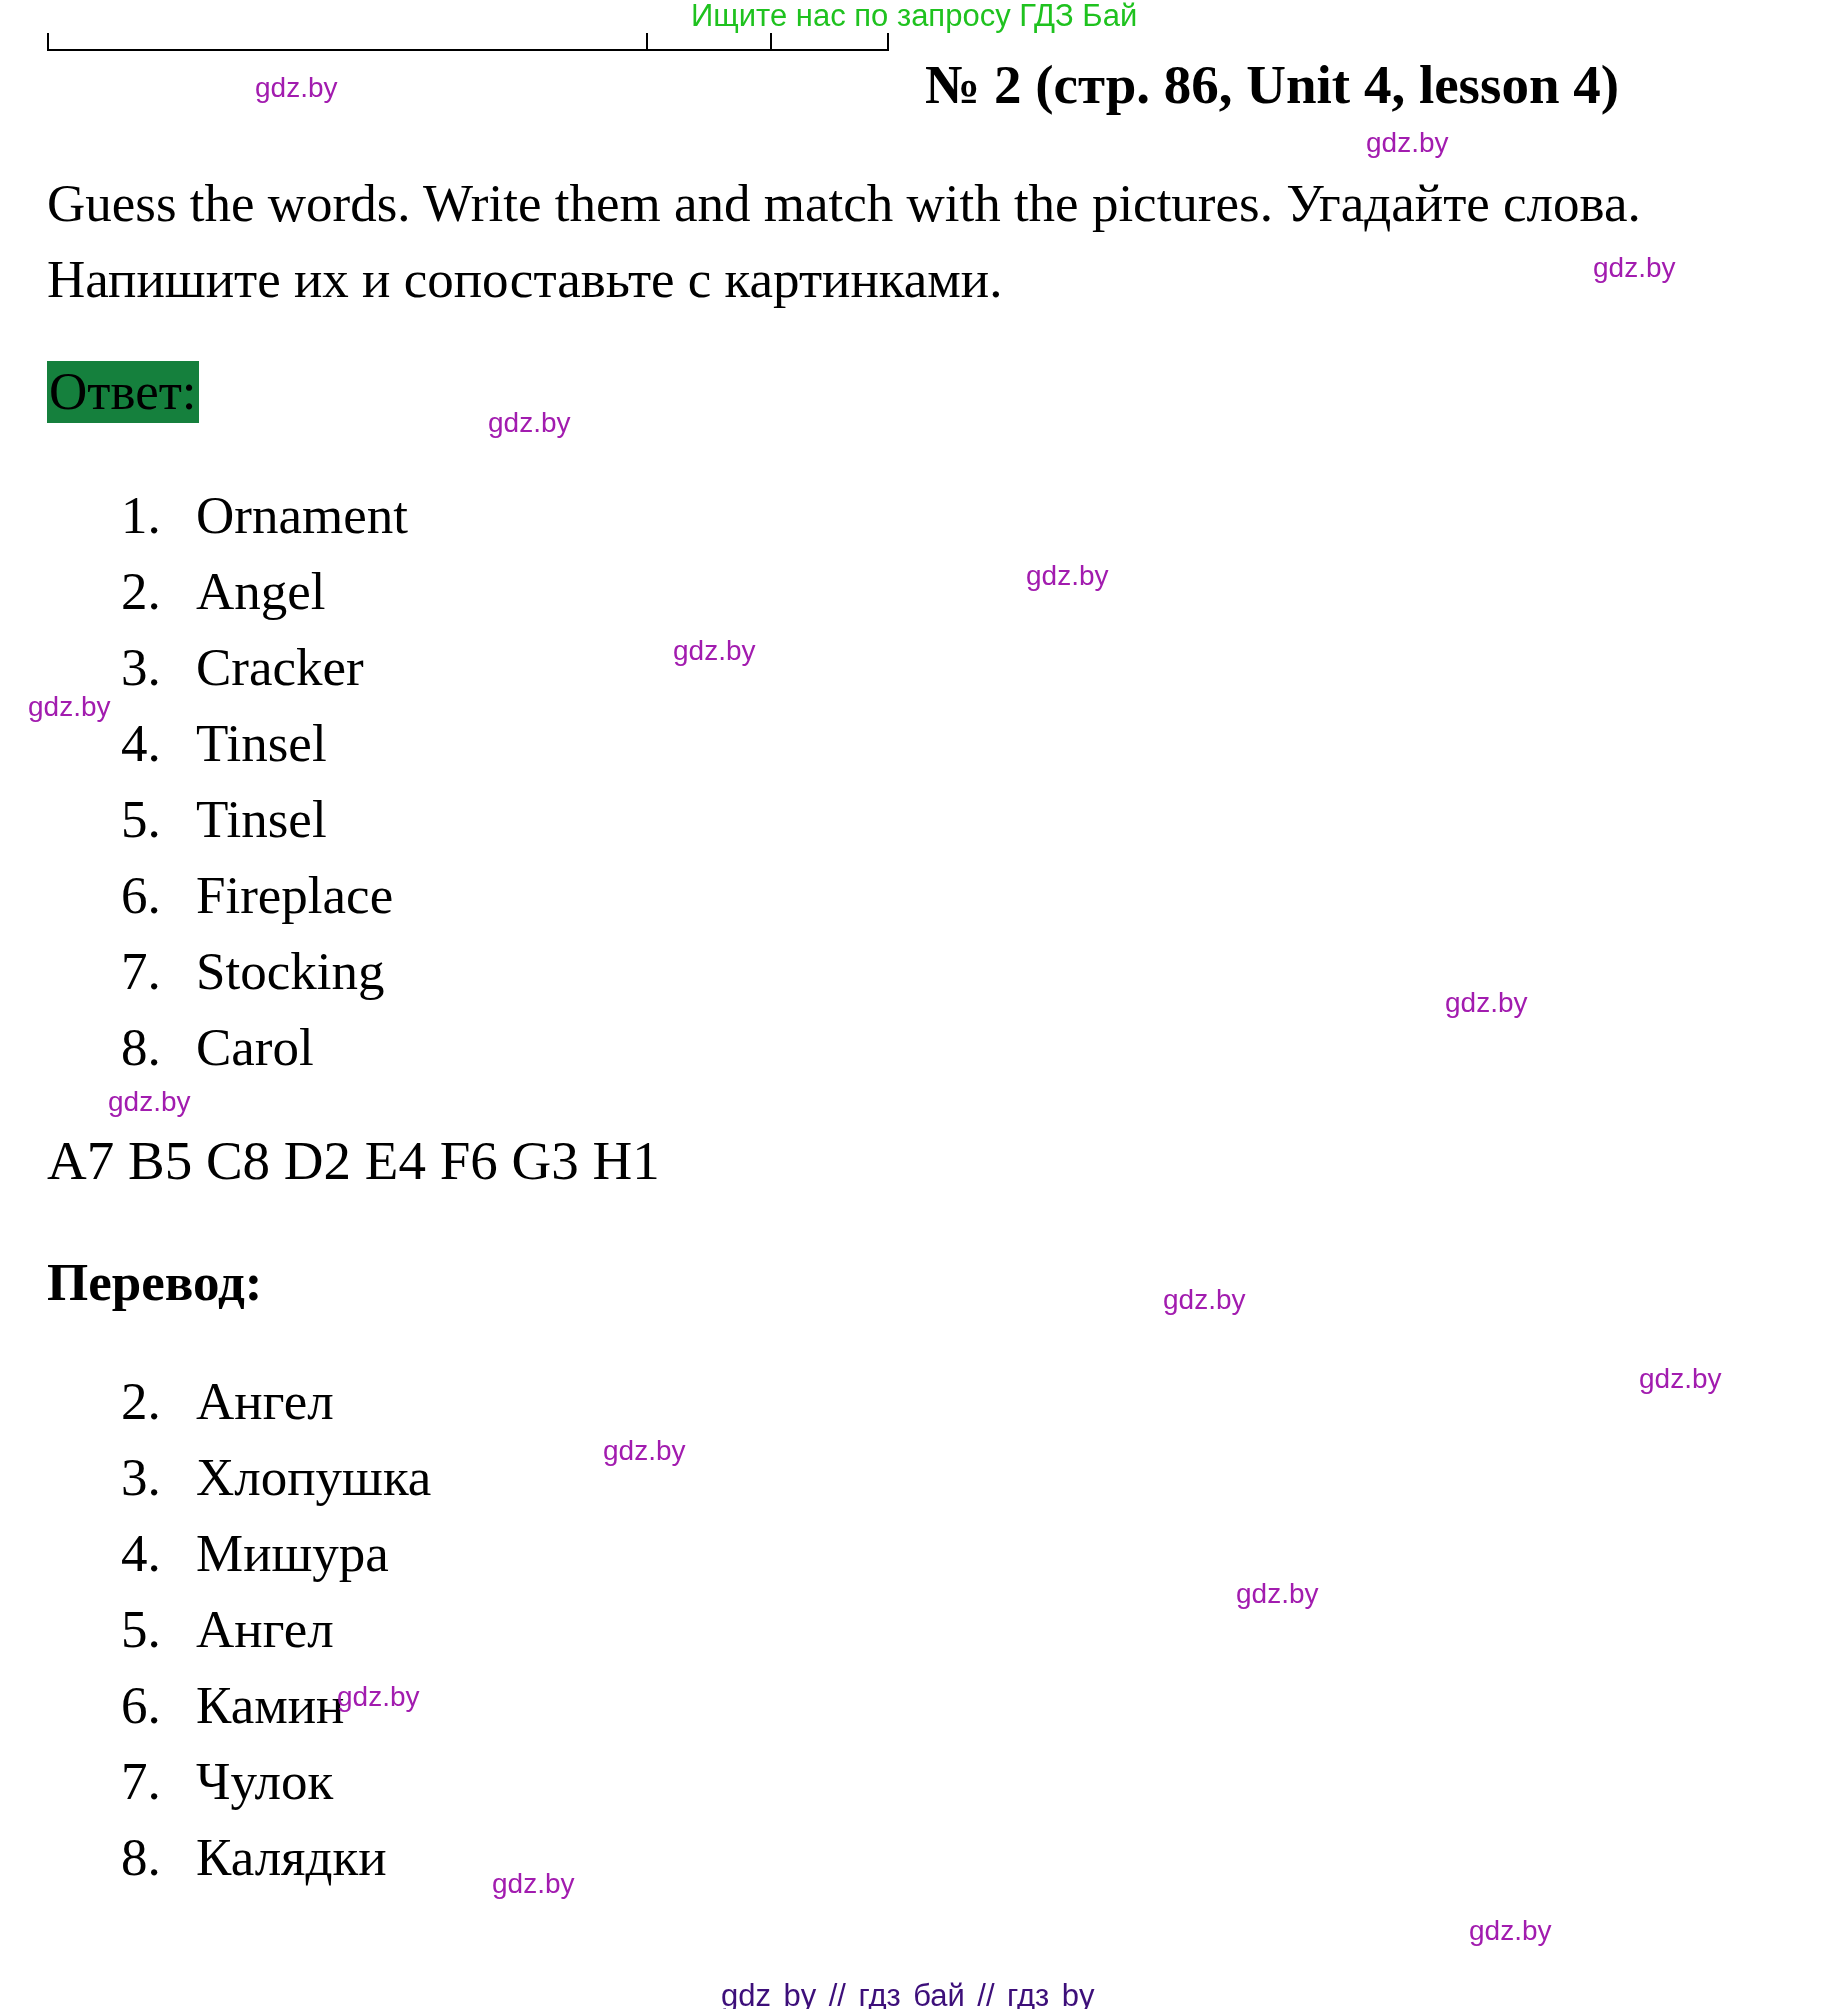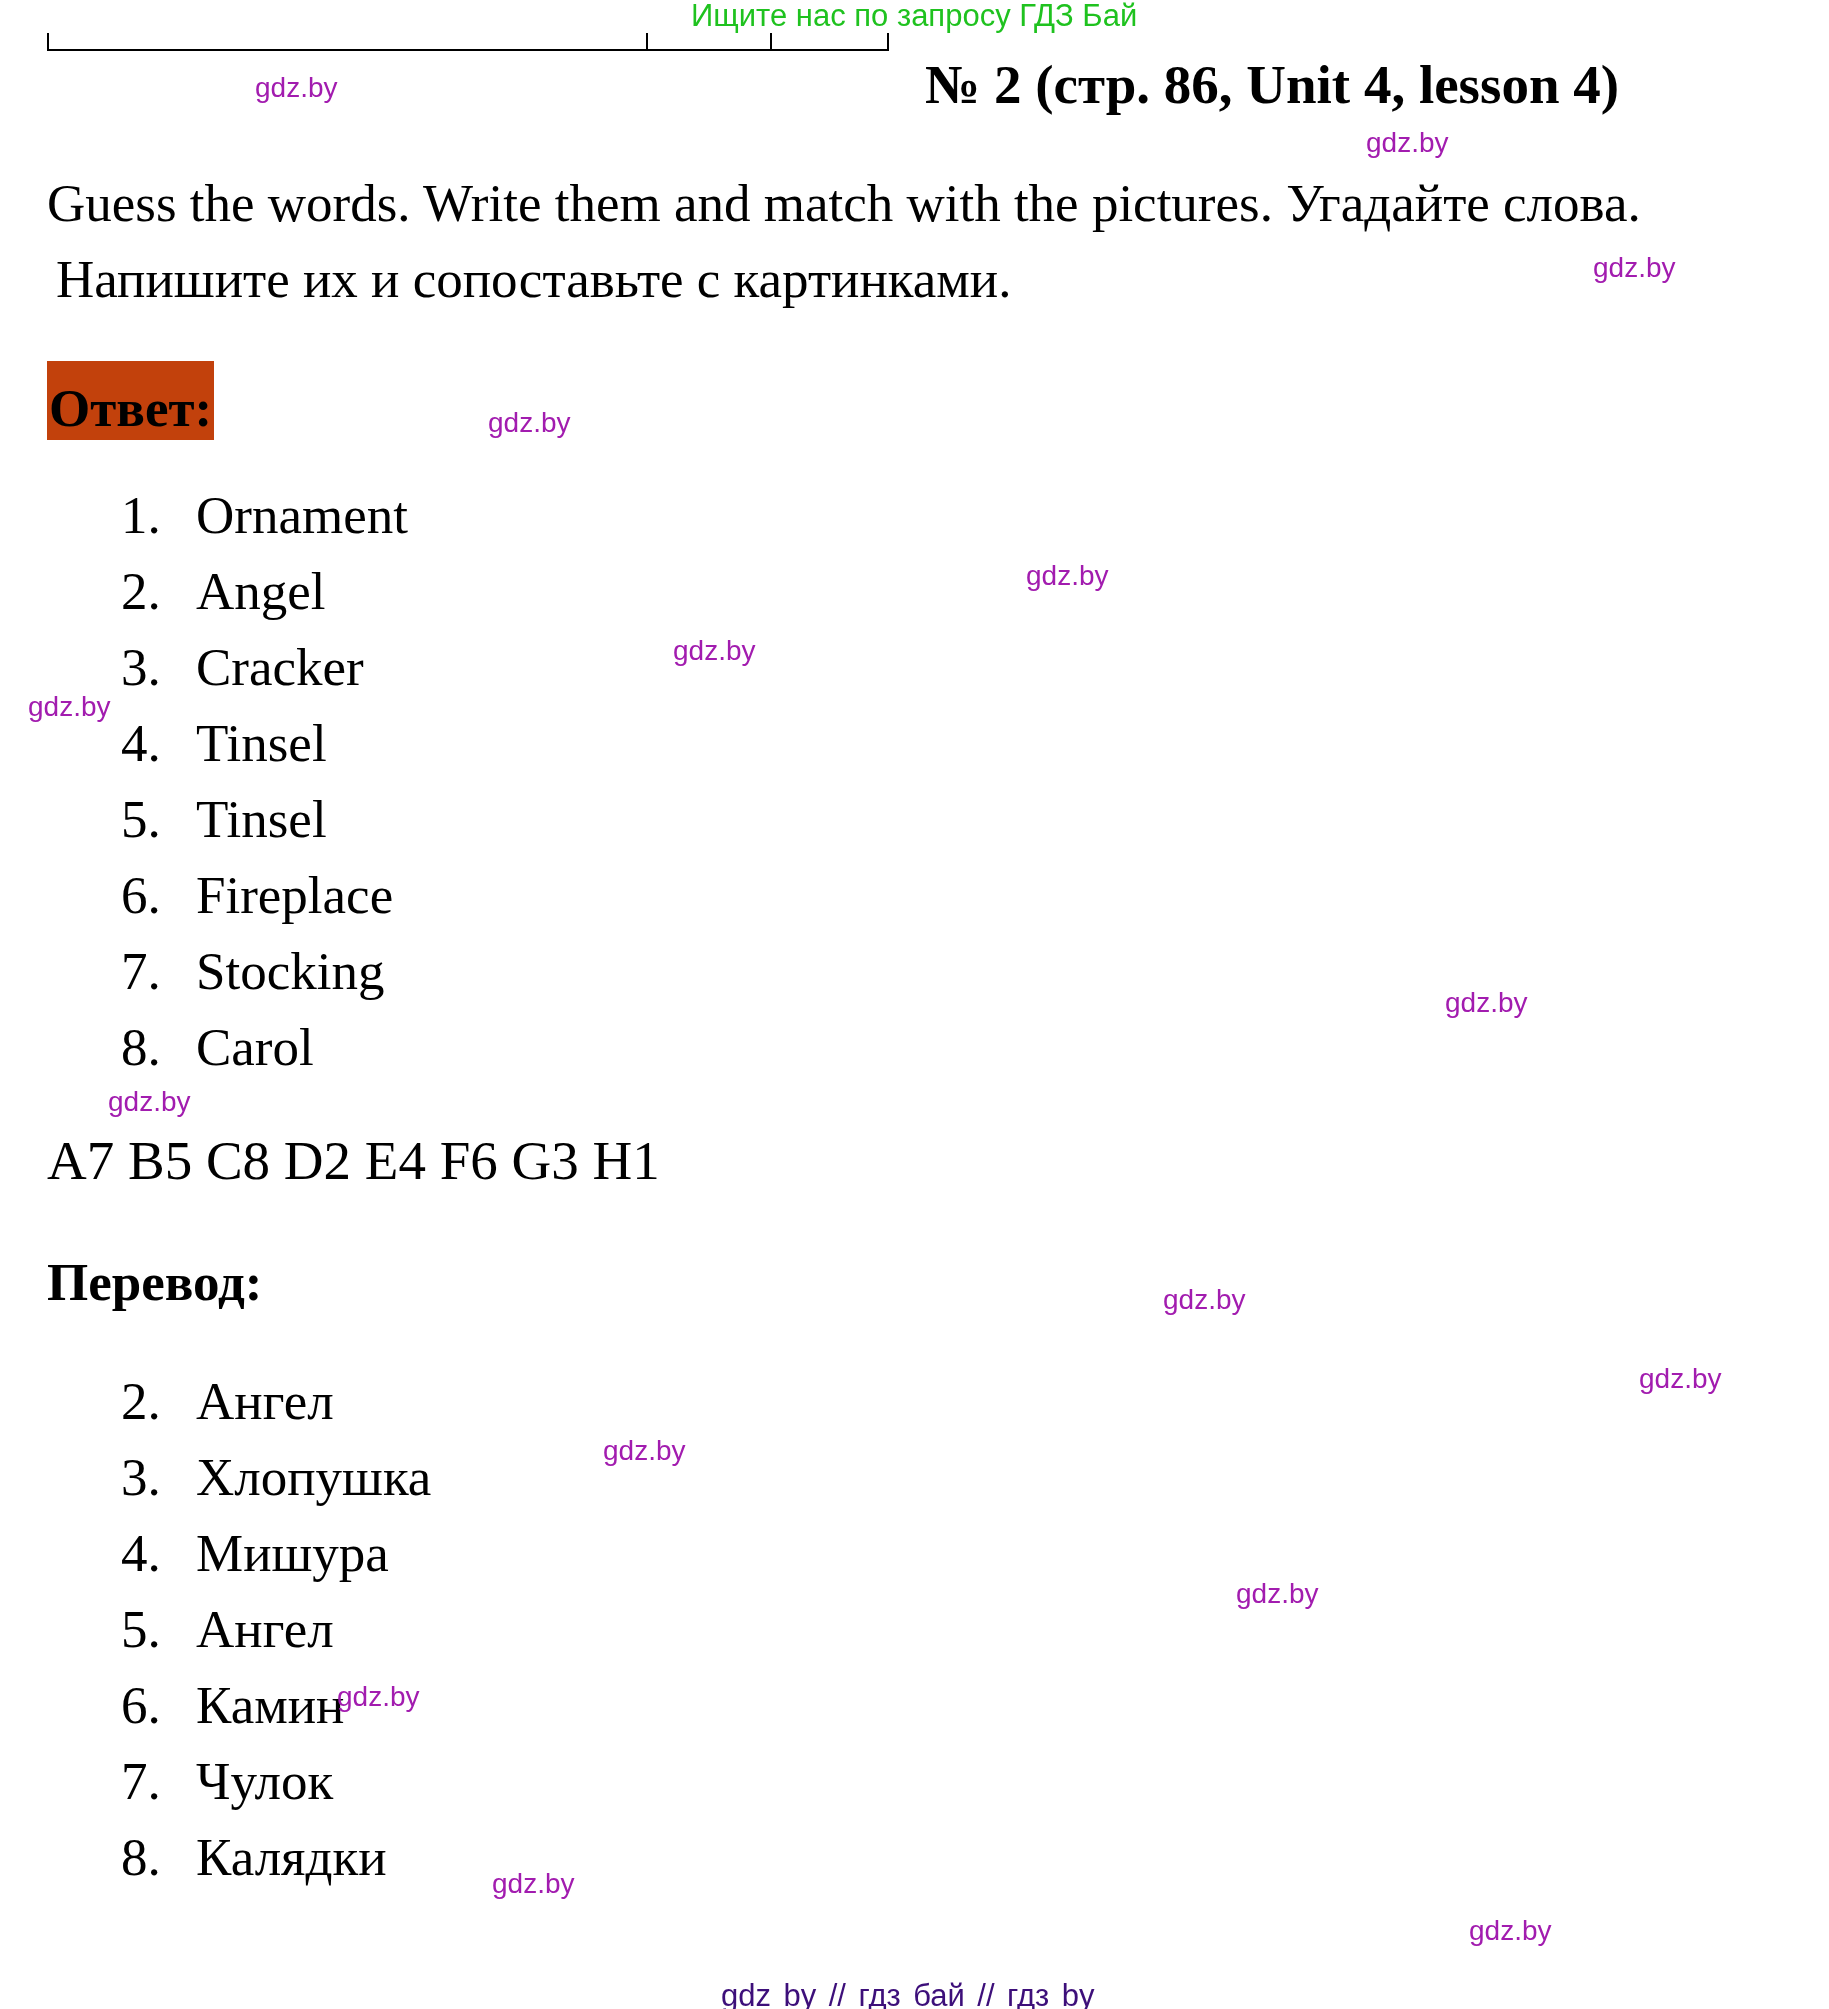--- a/index.html
+++ b/index.html
@@ -5,21 +5,21 @@
   html, body { margin:0; padding:0; background:#ffffff; }
   body { width:1830px; height:2009px; position:relative; overflow:hidden;
          font-family:"Liberation Serif", serif; color:#000; }
   .abs { position:absolute; white-space:nowrap; }
   .wm { position:absolute; font-family:"Liberation Sans", sans-serif; font-size:28px; color:#a21caf; white-space:nowrap; }
   .top-banner { font-family:"Liberation Sans", sans-serif; font-size:31px; color:#1fc21f; }
   .prev-table-line { position:absolute; left:47px; top:49px; width:841px; height:0; border-top:2.9px solid #000; }
   .tick { position:absolute; top:33px; width:0; height:17.6px; border-left:2px solid #000; }
   .title { font-weight:bold; font-size:55px; }
   .instr { font-size:53px; line-height:78px; }
-  .answer-label { font-weight:bold; font-size:53px; background:#c2410c; padding:17px 2px 2px 2px; }
+  .answer-label { font-weight:normal; font-size:53px; background:#15803d; padding:0 2px 2px 2px; }
   .list { position:absolute; left:121px; margin:0; padding:0; list-style:none; }
   .list li { height:76px; font-size:53px; line-height:76px; }
   .list .num { display:inline-block; width:75px; }
   .codes { font-size:55px; }
   .trans-label { font-weight:bold; font-size:53px; }
   .footer { font-family:"Liberation Sans", sans-serif; font-size:31px; color:#3d0f7a; word-spacing:3.9px; }
 </style>
 </head>
 <body>
 
@@ -29,21 +29,21 @@
   <div class="prev-table-line"></div>
   <div class="tick" style="left:47px;"></div>
   <div class="tick" style="left:646px;"></div>
   <div class="tick" style="left:770px;"></div>
   <div class="tick" style="left:887px;"></div>
 </div>
 
 <div class="abs title" style="left:925px; top:53px;">№ 2 (стр. 86, Unit 4, lesson 4)</div>
 
 <div class="abs instr" style="left:47px; top:164px;">Guess the words. Write them and match with the pictures. Угадайте слова.</div>
-<div class="abs instr" style="left:56px; top:240px;">Напишите их и сопоставьте с картинками.</div>
+<div class="abs instr" style="left:47px; top:240px;">Напишите их и сопоставьте с картинками.</div>
 
 <div class="abs answer-label" style="left:47px; top:361px;">Ответ:</div>
 
 <ul class="list" style="top:477px;">
   <li><span class="num">1.</span><span>Ornament</span></li>
   <li><span class="num">2.</span><span>Angel</span></li>
   <li><span class="num">3.</span><span>Cracker</span></li>
   <li><span class="num">4.</span><span>Tinsel</span></li>
   <li><span class="num">5.</span><span>Tinsel</span></li>
   <li><span class="num">6.</span><span>Fireplace</span></li>

